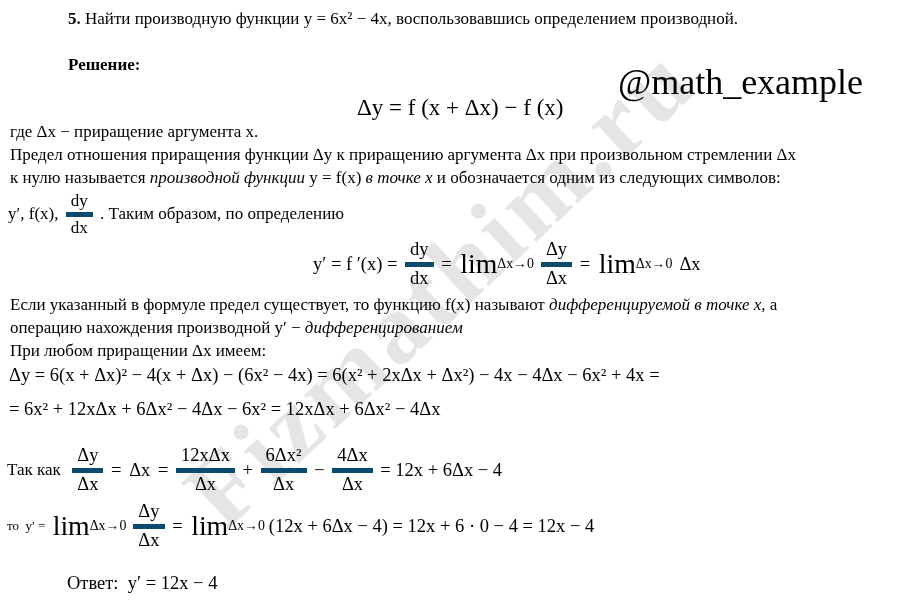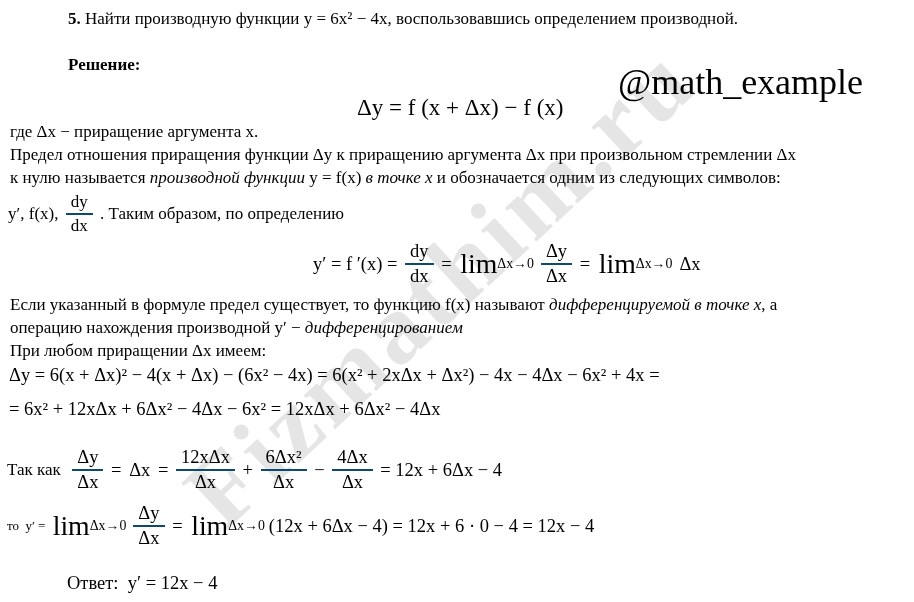--- a/index.html
+++ b/index.html
@@ -11,21 +11,21 @@
   #content{position:absolute;left:0;top:0;width:790px;height:602px;z-index:1;}
   .line{position:absolute;white-space:pre;font-size:17px;}
   .row{position:absolute;display:flex;align-items:center;white-space:pre;}
   .b{font-weight:bold;}
   .it{font-style:italic;}
   .math{font-size:18.5px;}
   .fa{font-size:23px;}
   .handle{position:absolute;left:618px;top:61px;font-size:36px;font-weight:normal;white-space:pre;}
   .frac{display:inline-flex;flex-direction:column;align-items:center;text-align:center;
         margin:0 3px;line-height:1.15;}
-  .frac .num{display:block;padding:0 5px 1px;border-bottom:2px solid #0c4a6e;white-space:pre;}
+  .frac .num{display:block;padding:0 5px 1px;border-bottom:5px solid #0c4a6e;white-space:pre;}
   .frac .den{display:block;padding-top:1px;white-space:pre;}
   .lim{display:inline-flex;flex-direction:row;align-items:center;margin:0 4px;}
   .lim .lw{font-size:1.5em;line-height:0.8;}
   .lim .ls{font-size:0.75em;line-height:1.1;}
   [data-bind]{white-space:pre;}
 </style>
 </head>
 <body>
 
 <div id="page">

